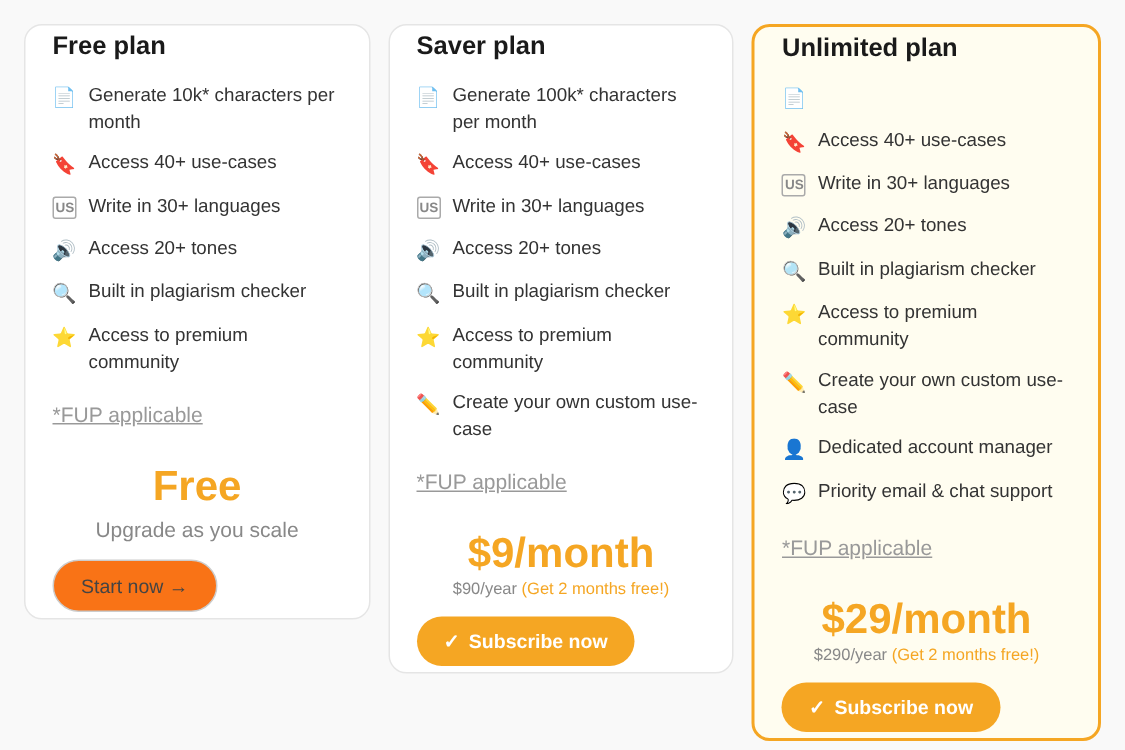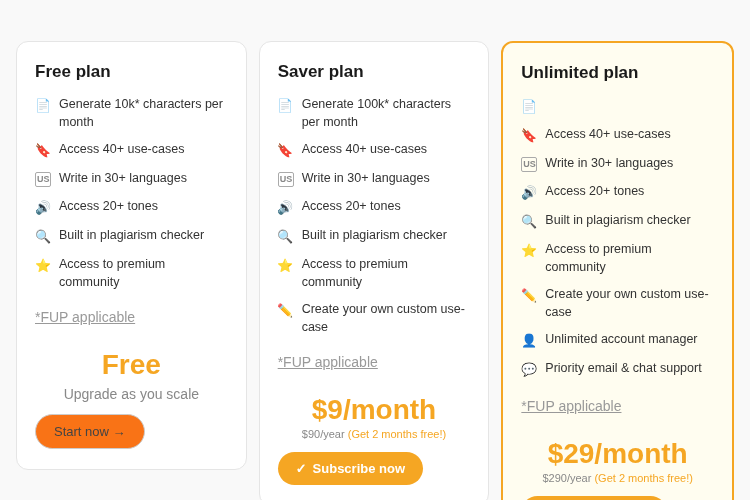--- a/index.html
+++ b/index.html
@@ -16,25 +16,24 @@
     .plans-container {
       display: flex;
       gap: 12px;
       width: 100%;
       align-items: flex-start;
     }
     .plan-card {
       background: #fff;
       border: 1px solid #e5e5e5;
       border-radius: 12px;
-      padding: 20px 18px;
+      padding: 4px 18px;
       flex: 1;
       display: flex;
       flex-direction: column;
-      margin-top: 25px;
     }
     .plan-card.highlighted {
       background: #fffdf0;
       border: 2px solid #f5a623;
     }
     .plan-title {
       font-size: 17px;
       font-weight: 700;
       color: #1a1a1a;
       margin-bottom: 14px;
@@ -221,21 +220,21 @@
         <li>
           <span class="feat-icon">⭐</span>
           <span>Access to premium community</span>
         </li>
         <li>
           <span class="feat-icon">✏️</span>
           <span>Create your own custom use-case</span>
         </li>
         <li>
           <span class="feat-icon">👤</span>
-          <span>Unlimited account manager</span>
+          <span>Dedicated account manager</span>
         </li>
         <li>
           <span class="feat-icon">💬</span>
           <span>Priority email &amp; chat support</span>
         </li>
       </ul>
       <div class="fup-note">*FUP applicable</div>
       <div class="price-section">
         <div class="price-main">$29/month</div>
         <div class="price-sub">$290/year <span>(Get 2 months free!)</span></div>

